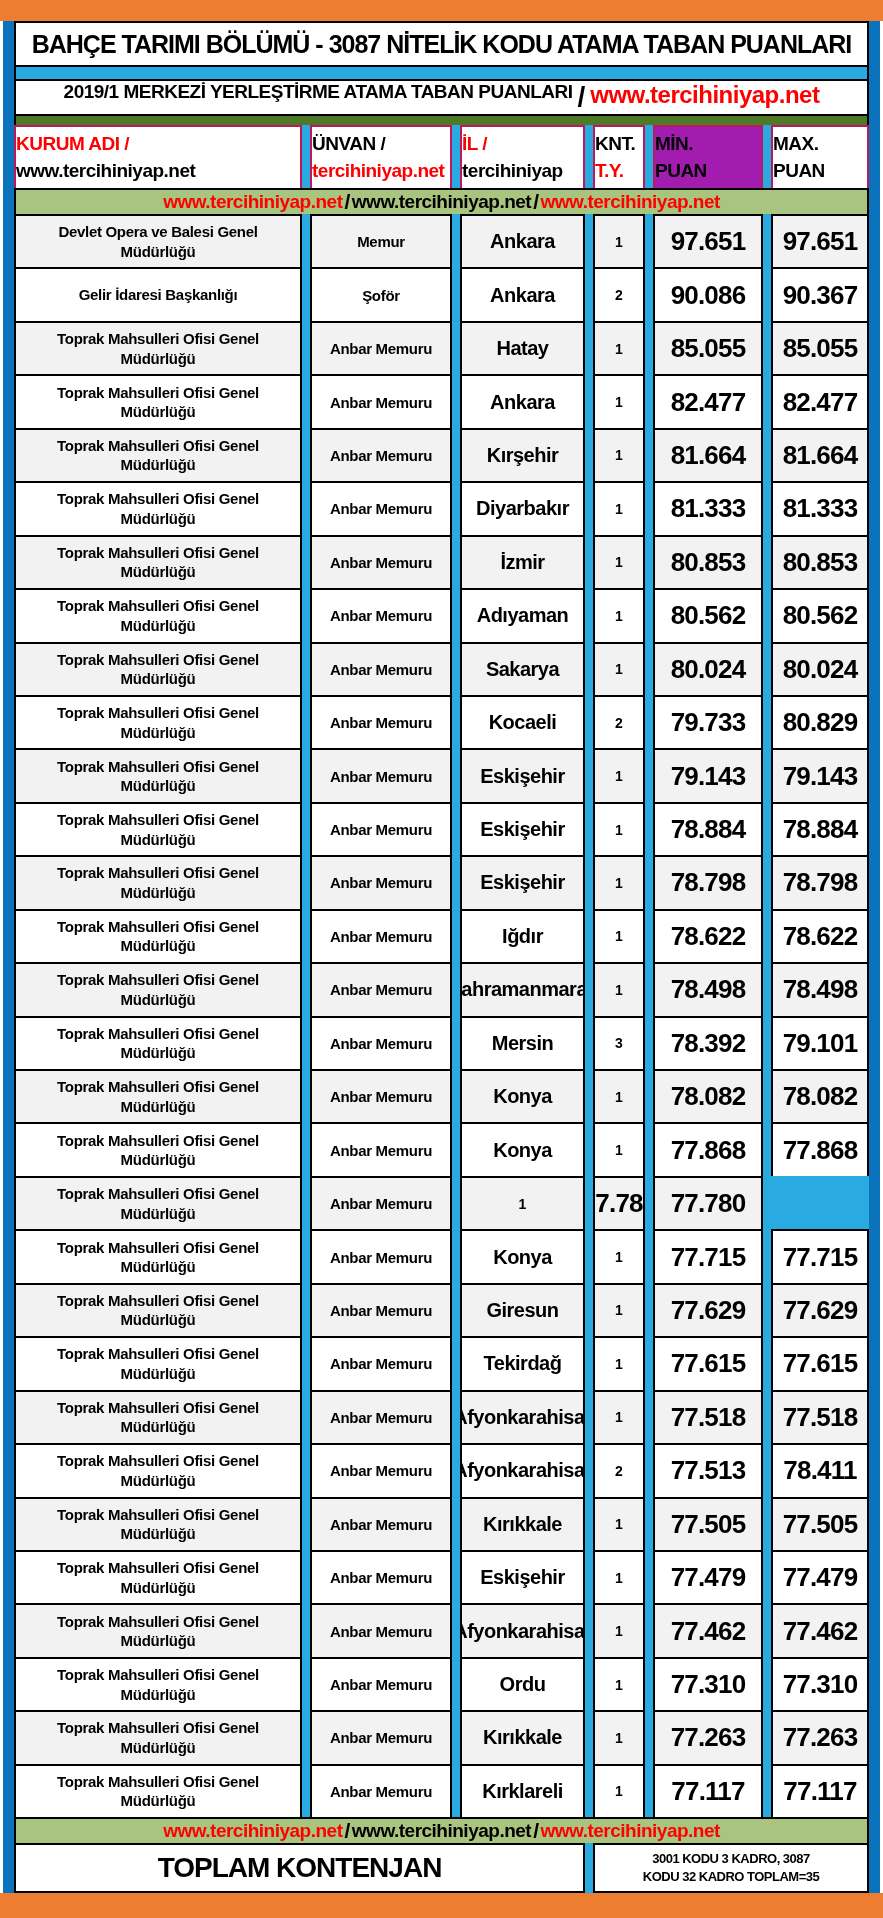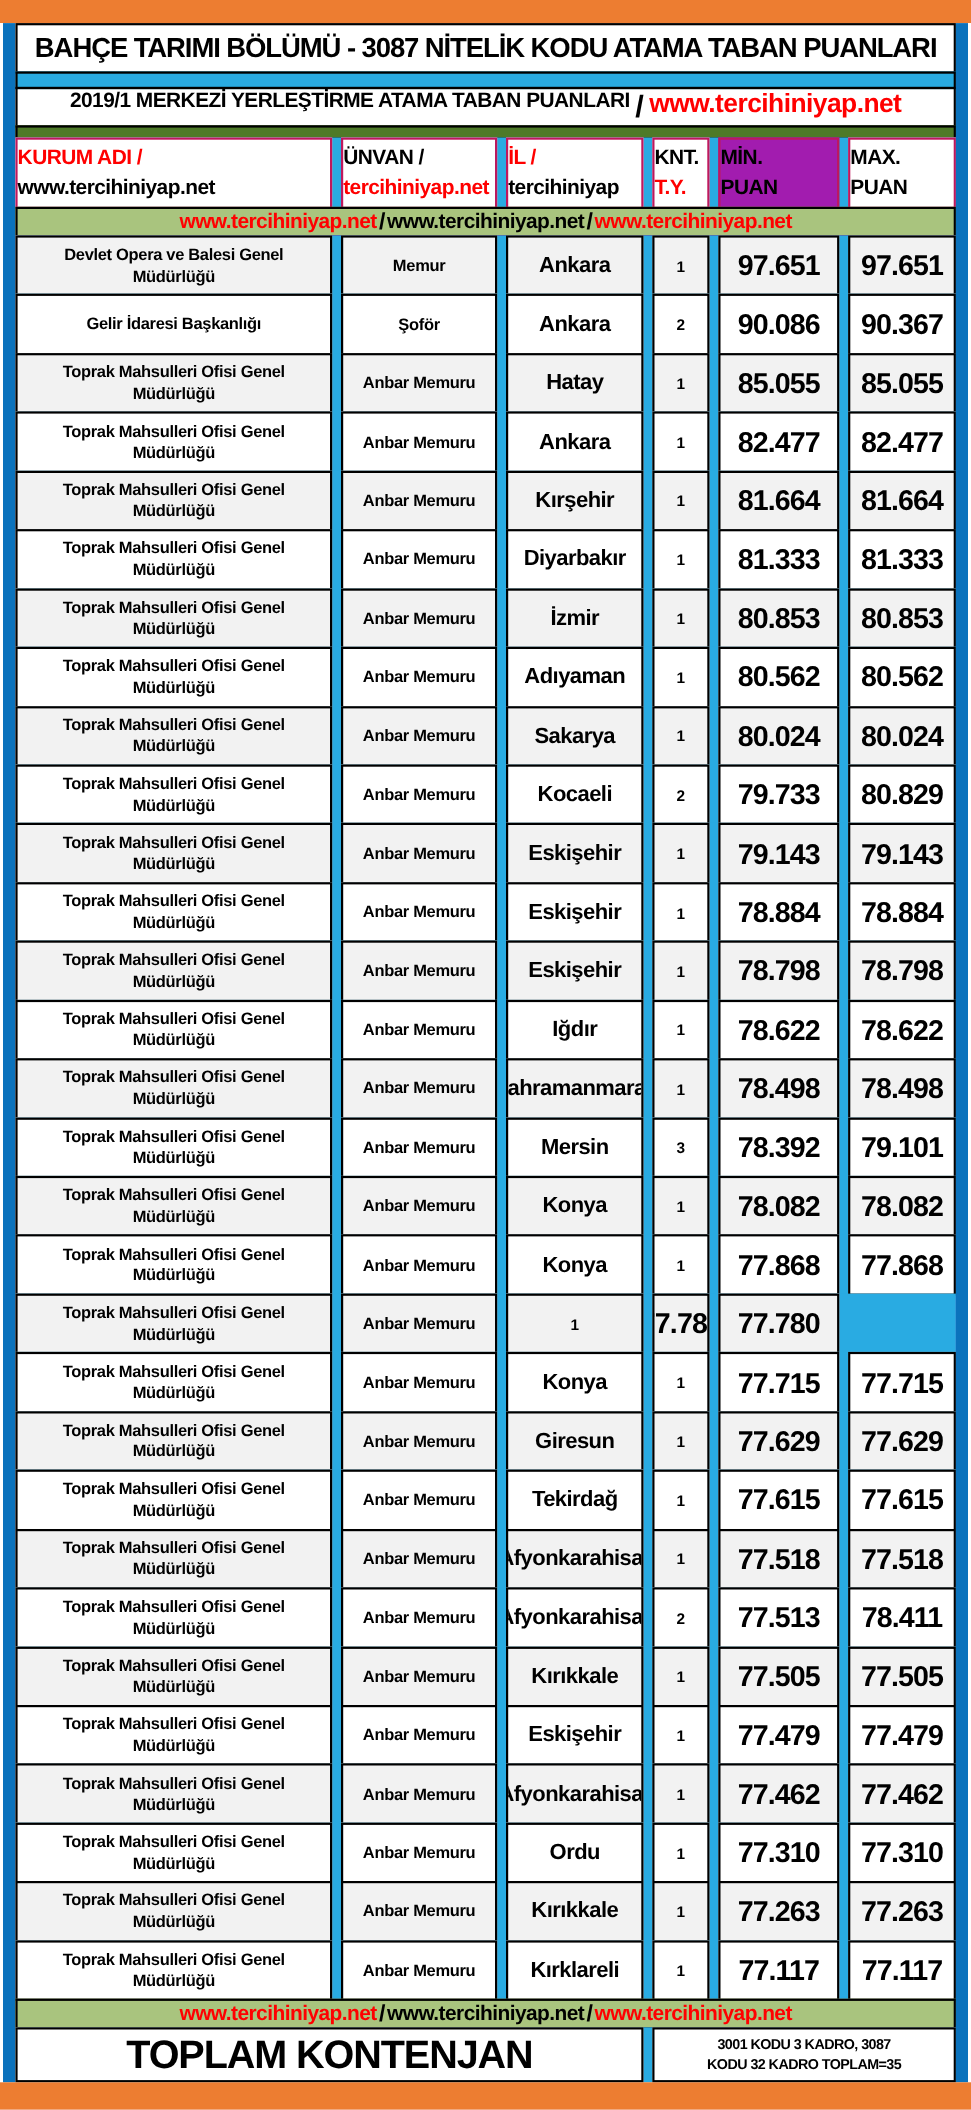--- a/index.html
+++ b/index.html
@@ -73,21 +73,21 @@
   .cell-il    { font-size: 20px; letter-spacing: -0.5px; padding: 0 2px; }
   .cell-knt   { font-size: 14px; }
   .cell-score { font-size: 26px; letter-spacing: -0.8px; }
 
   .footer-row {
     height: 50px; margin-top: -2px;
     display: grid; grid-template-columns: 571fr 276fr; column-gap: 8px; background: #29abe2;
   }
   .footer-left {
     border: 2px solid #000; background: #fff; display: flex; align-items: center; justify-content: center;
-    font-size: 36px; letter-spacing: -1px;
+    font-size: 28px; letter-spacing: -1px;
   }
   .footer-right {
     border: 2px solid #000; background: #fff;
     display: flex; flex-direction: column; align-items: center; justify-content: center;
     font-size: 13px; line-height: 1.35; letter-spacing: -0.5px; text-align: center;
   }
 </style>
 </head>
 <body>
 

